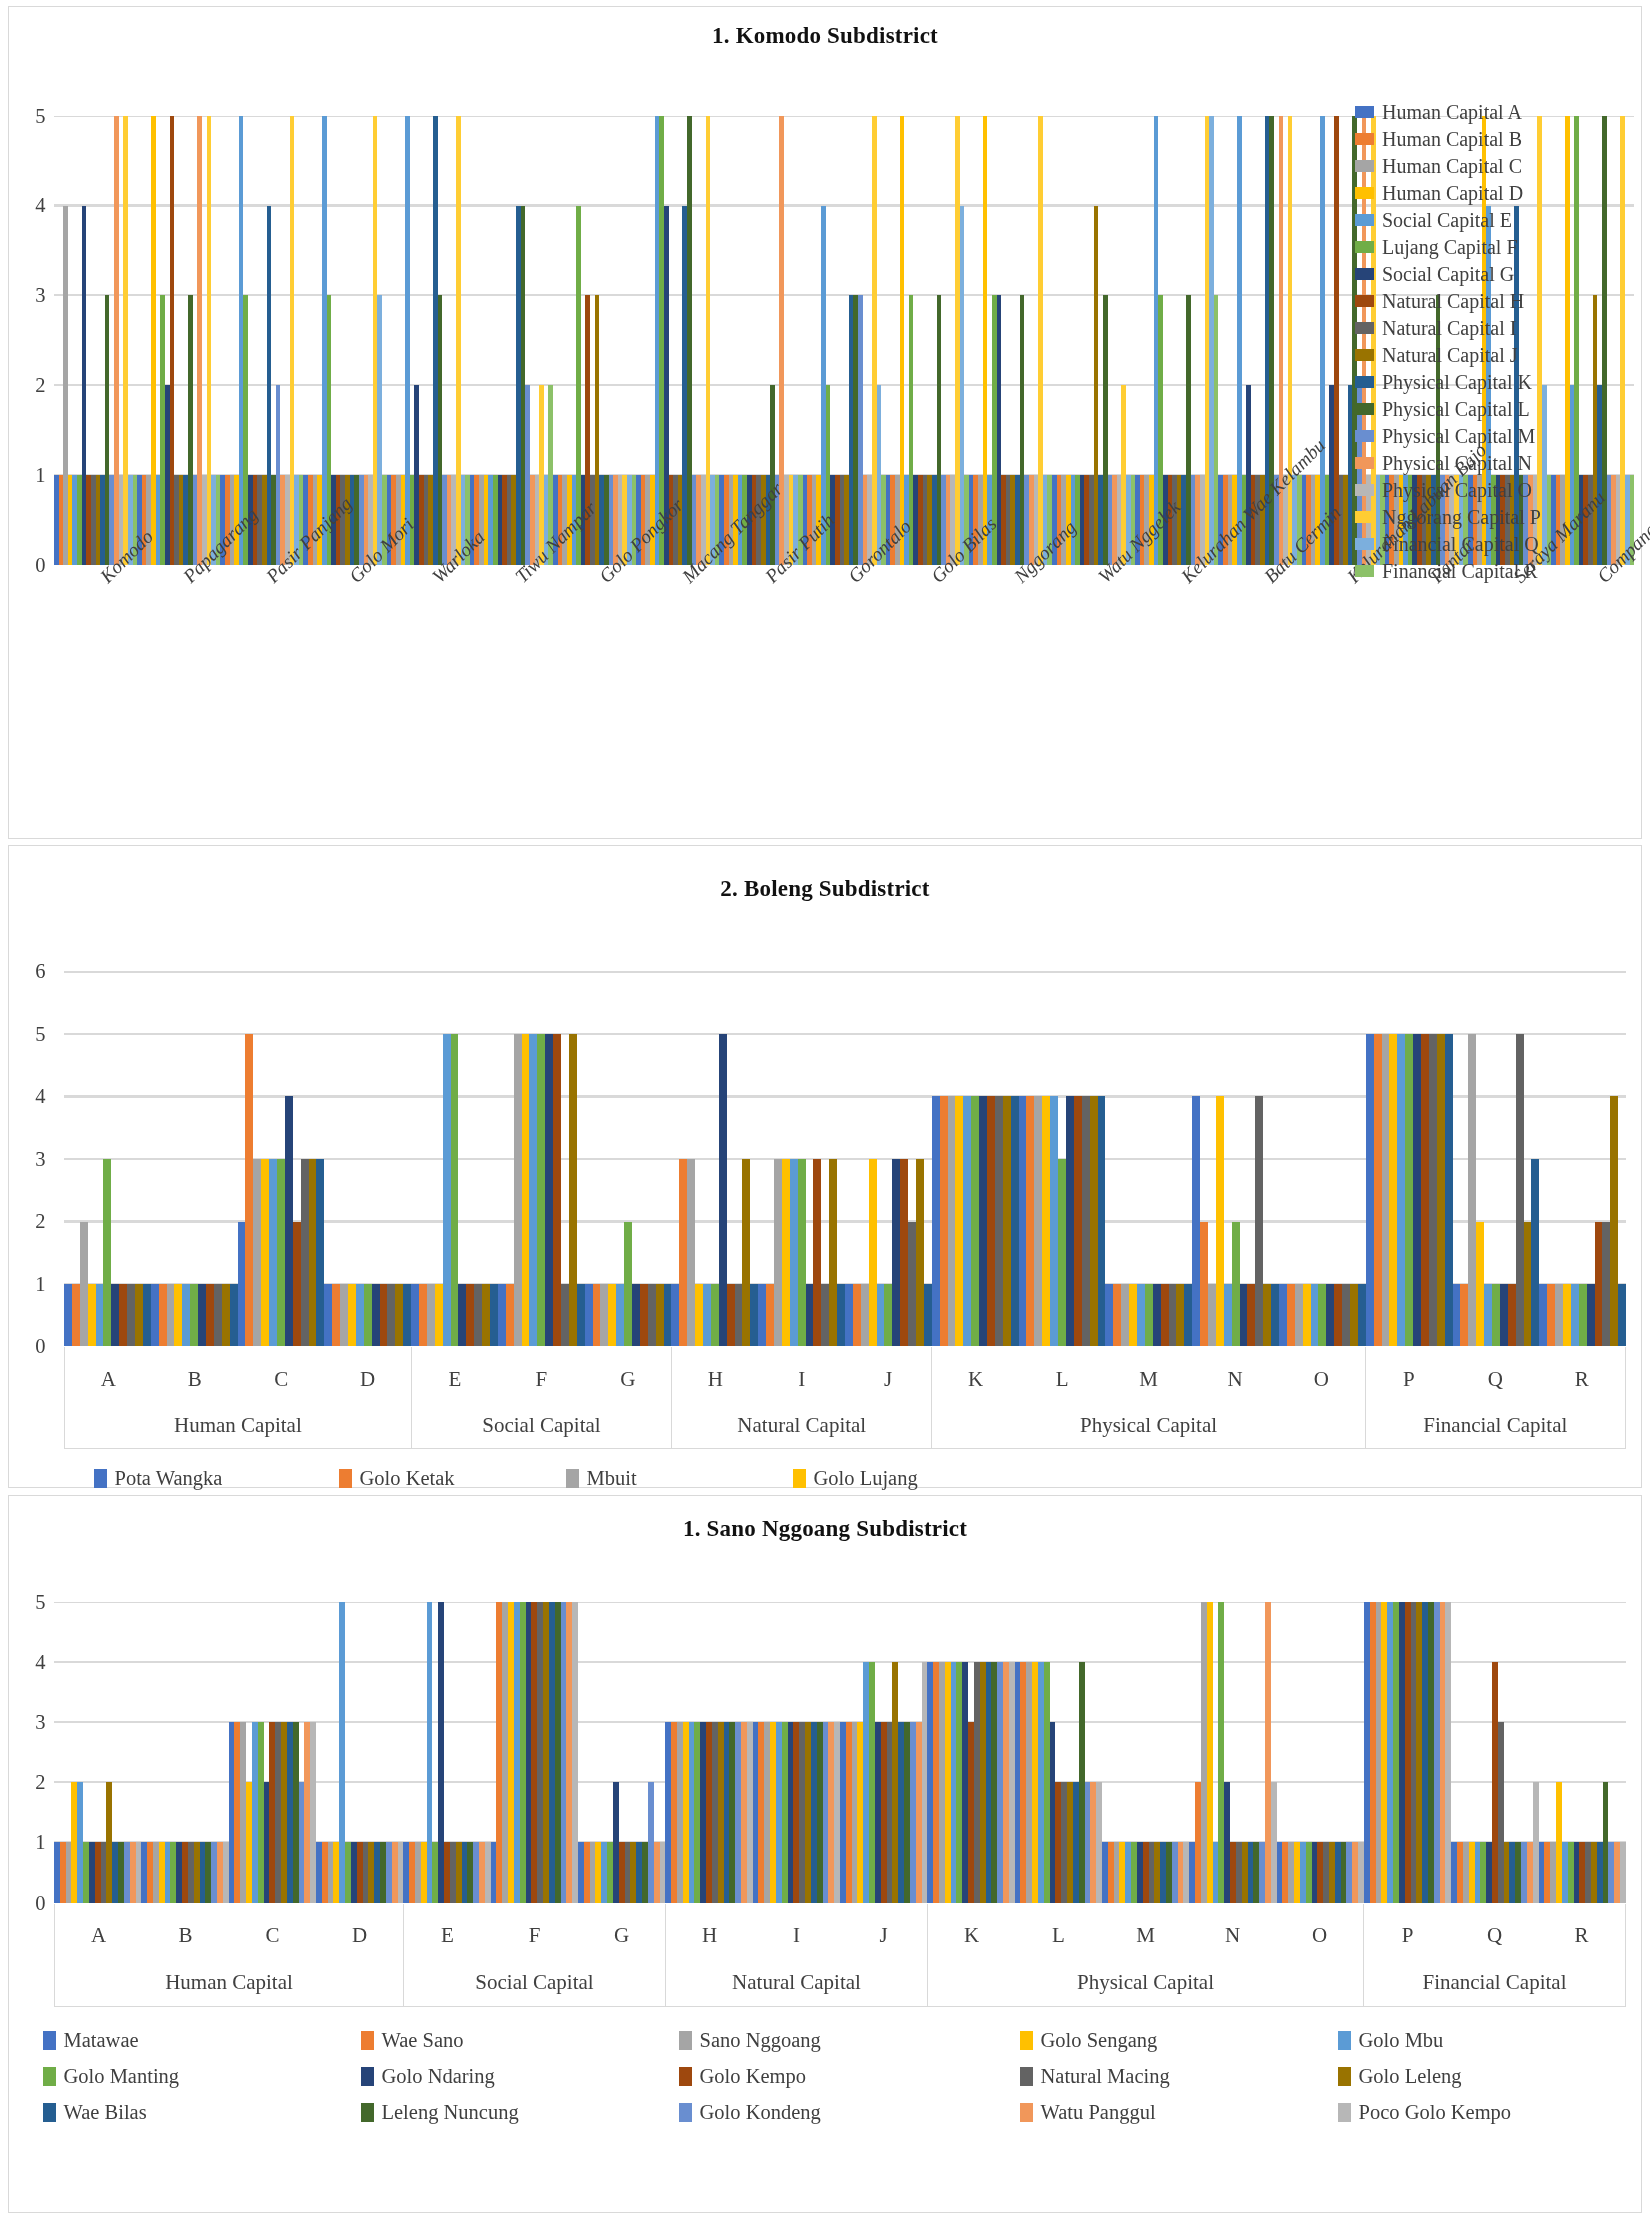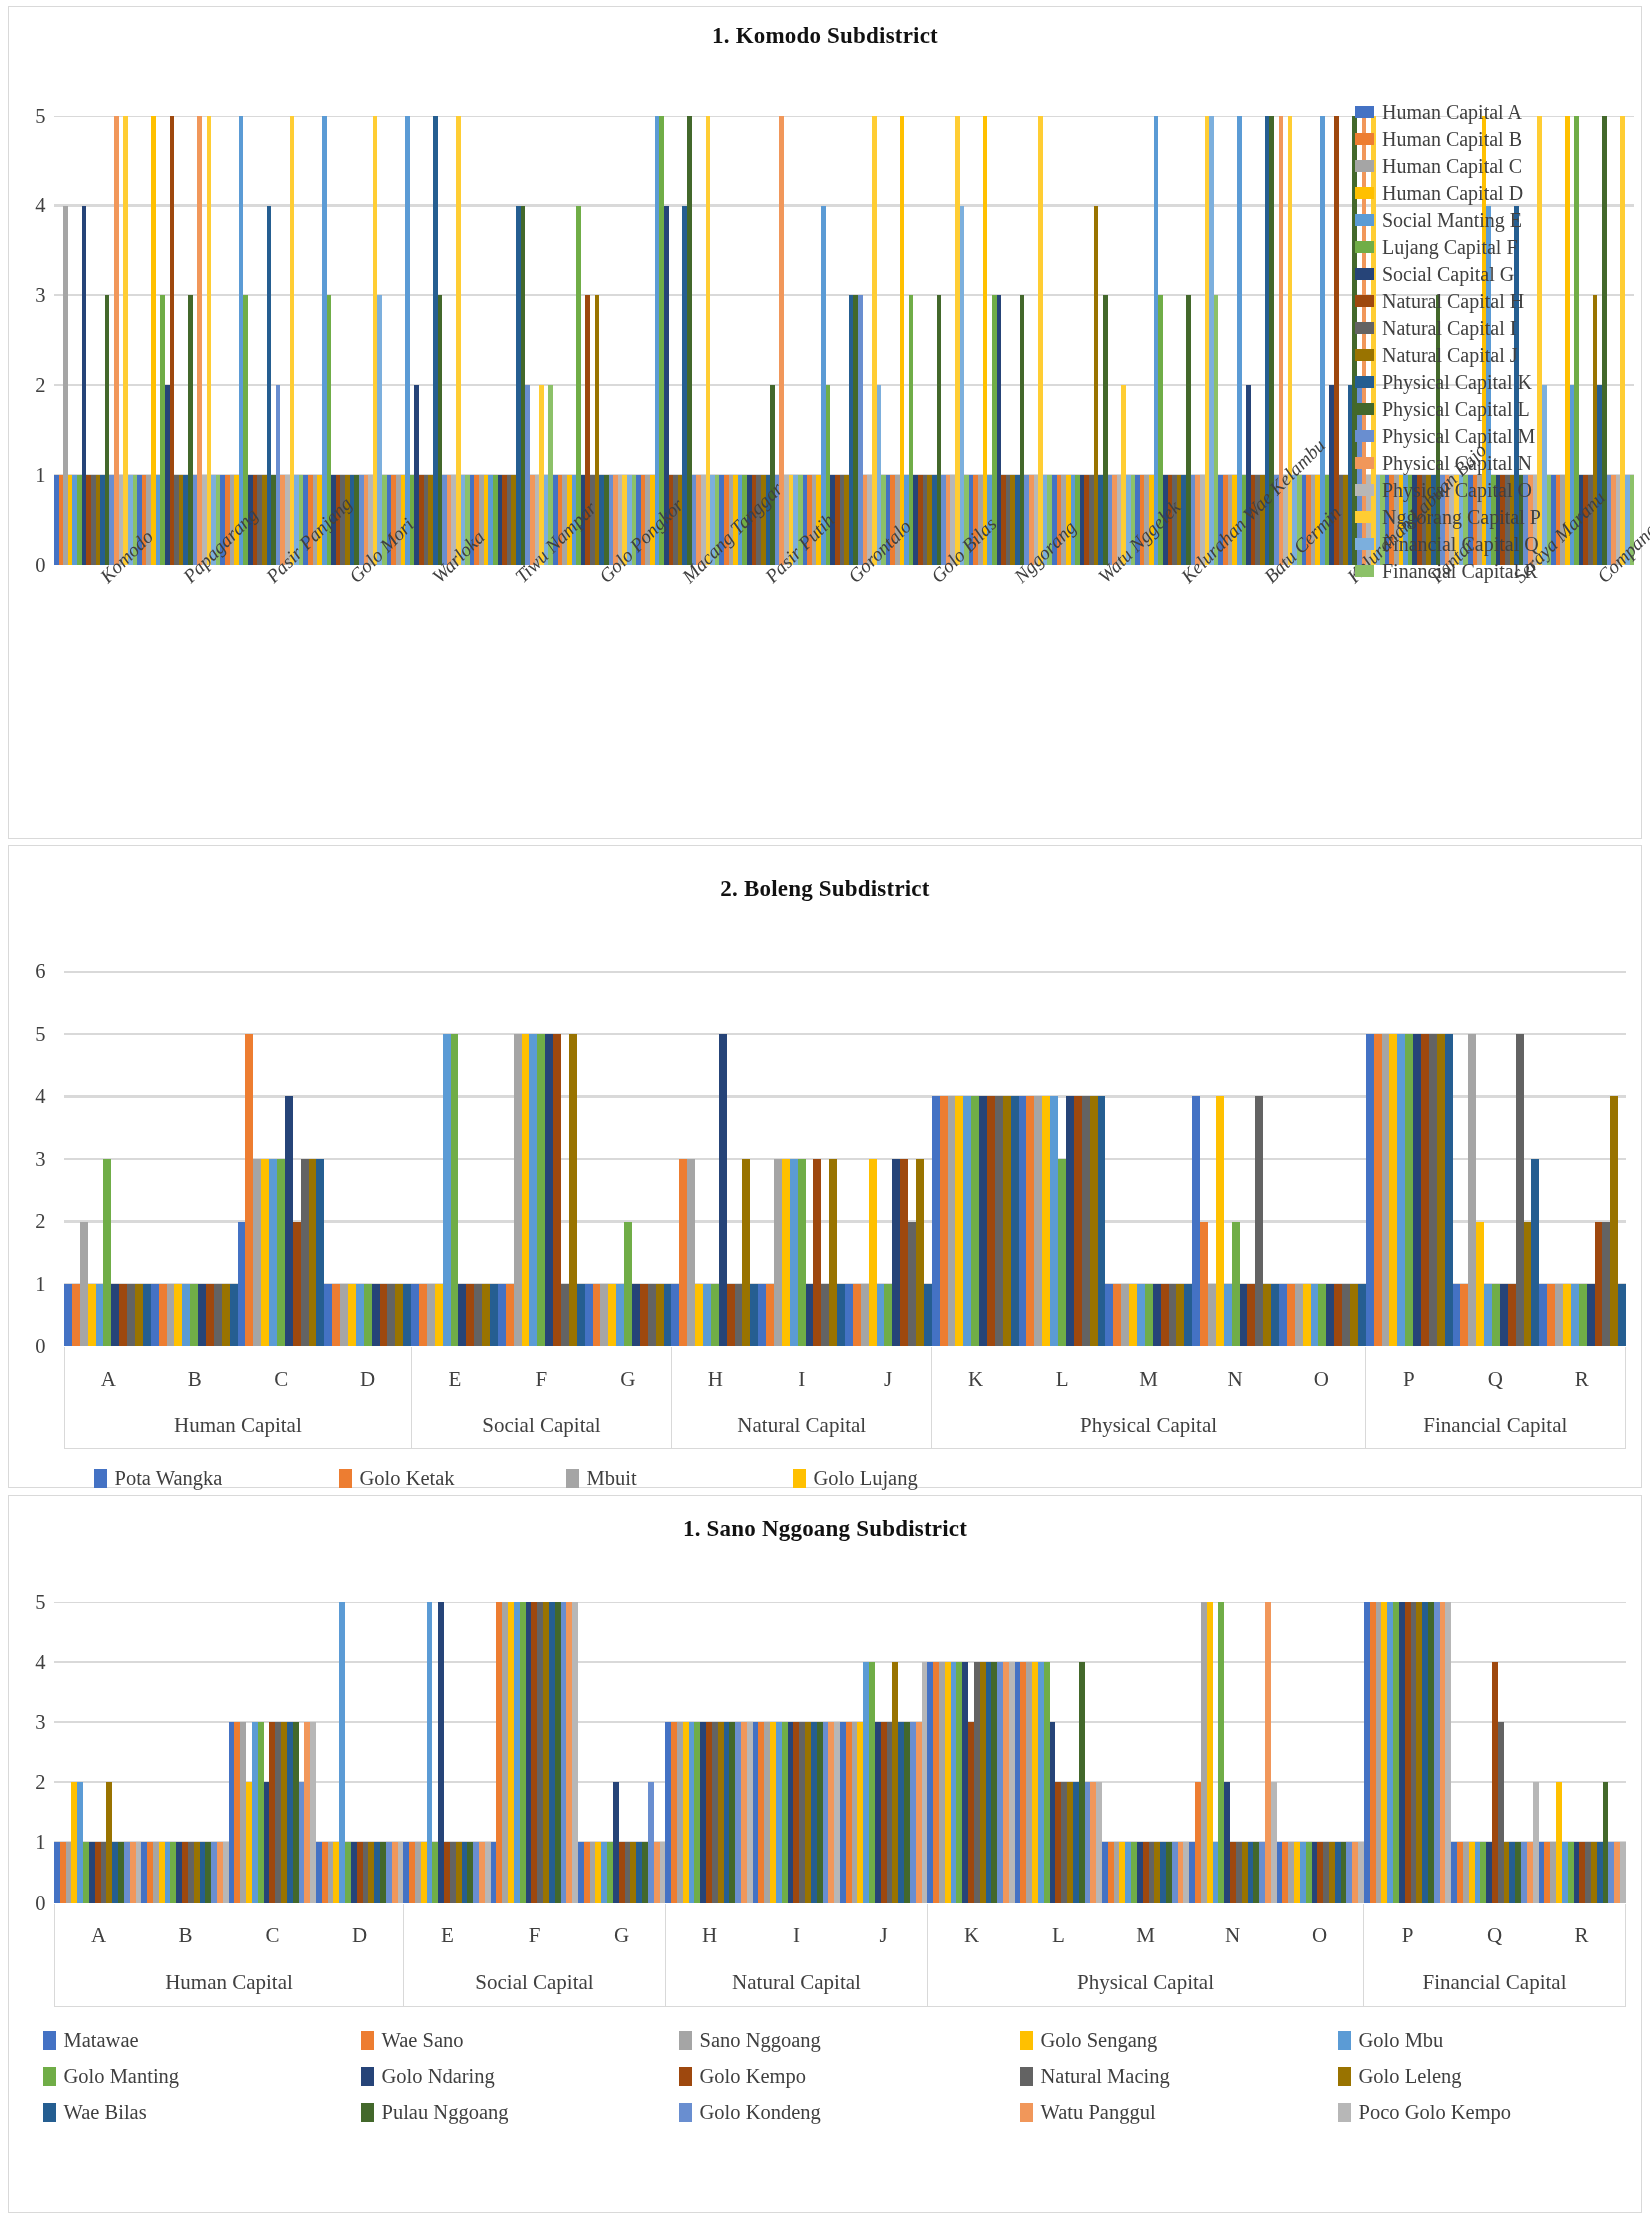--- a/index.html
+++ b/index.html
@@ -498,21 +498,21 @@
           <div class="li">
             <div class="sw" style="background: rgb(165, 165, 165);"></div>
             <div class="lt">Human Capital C</div>
           </div>
           <div class="li">
             <div class="sw" style="background: rgb(255, 192, 0);"></div>
             <div class="lt">Human Capital D</div>
           </div>
           <div class="li">
             <div class="sw" style="background: rgb(91, 155, 213);"></div>
-            <div class="lt">Social Manting E</div>
+            <div class="lt">Social Capital E</div>
           </div>
           <div class="li">
             <div class="sw" style="background: rgb(112, 173, 71);"></div>
             <div class="lt">Lujang Capital F</div>
           </div>
           <div class="li">
             <div class="sw" style="background: rgb(38, 68, 120);"></div>
             <div class="lt">Social Capital G</div>
           </div>
           <div class="li">
@@ -1326,21 +1326,21 @@
           <div class="li">
             <div class="sw" style="background: rgb(153, 115, 0);"></div>
             <div class="lt">Golo Leleng</div>
           </div>
           <div class="li">
             <div class="sw" style="background: rgb(37, 94, 145);"></div>
             <div class="lt">Wae Bilas</div>
           </div>
           <div class="li">
             <div class="sw" style="background: rgb(67, 104, 43);"></div>
-            <div class="lt">Pulau Nggoang</div>
+            <div class="lt">Leleng Nuncung</div>
           </div>
           <div class="li">
             <div class="sw" style="background: rgb(105, 142, 208);"></div>
             <div class="lt">Golo Kondeng</div>
           </div>
           <div class="li">
             <div class="sw" style="background: rgb(241, 151, 90);"></div>
             <div class="lt">Watu Panggul</div>
           </div>
           <div class="li">

